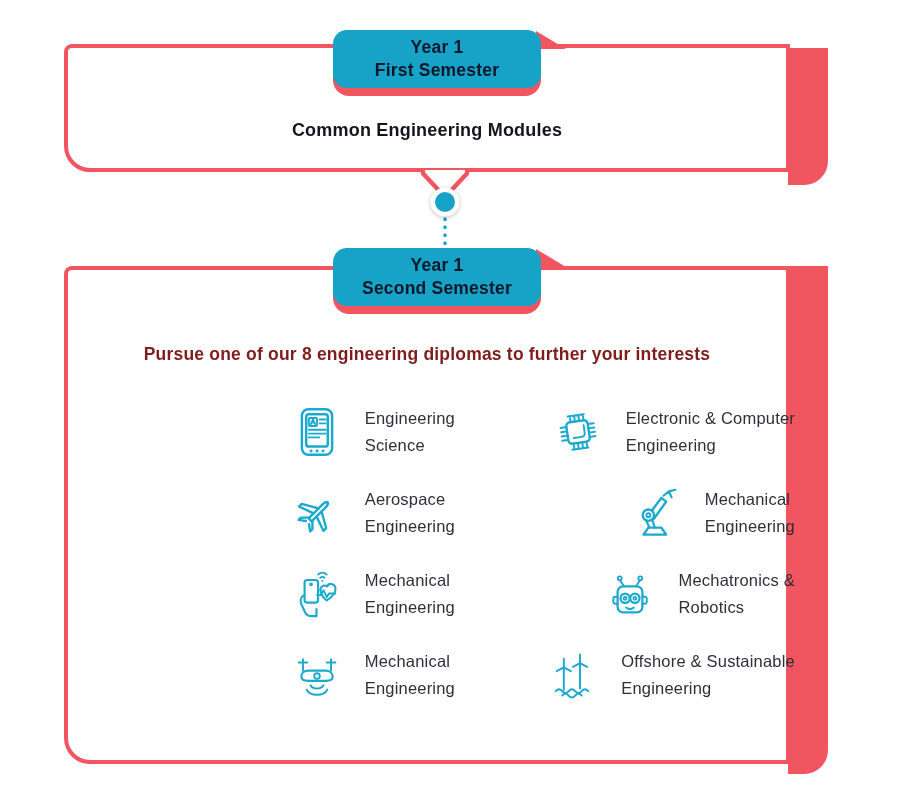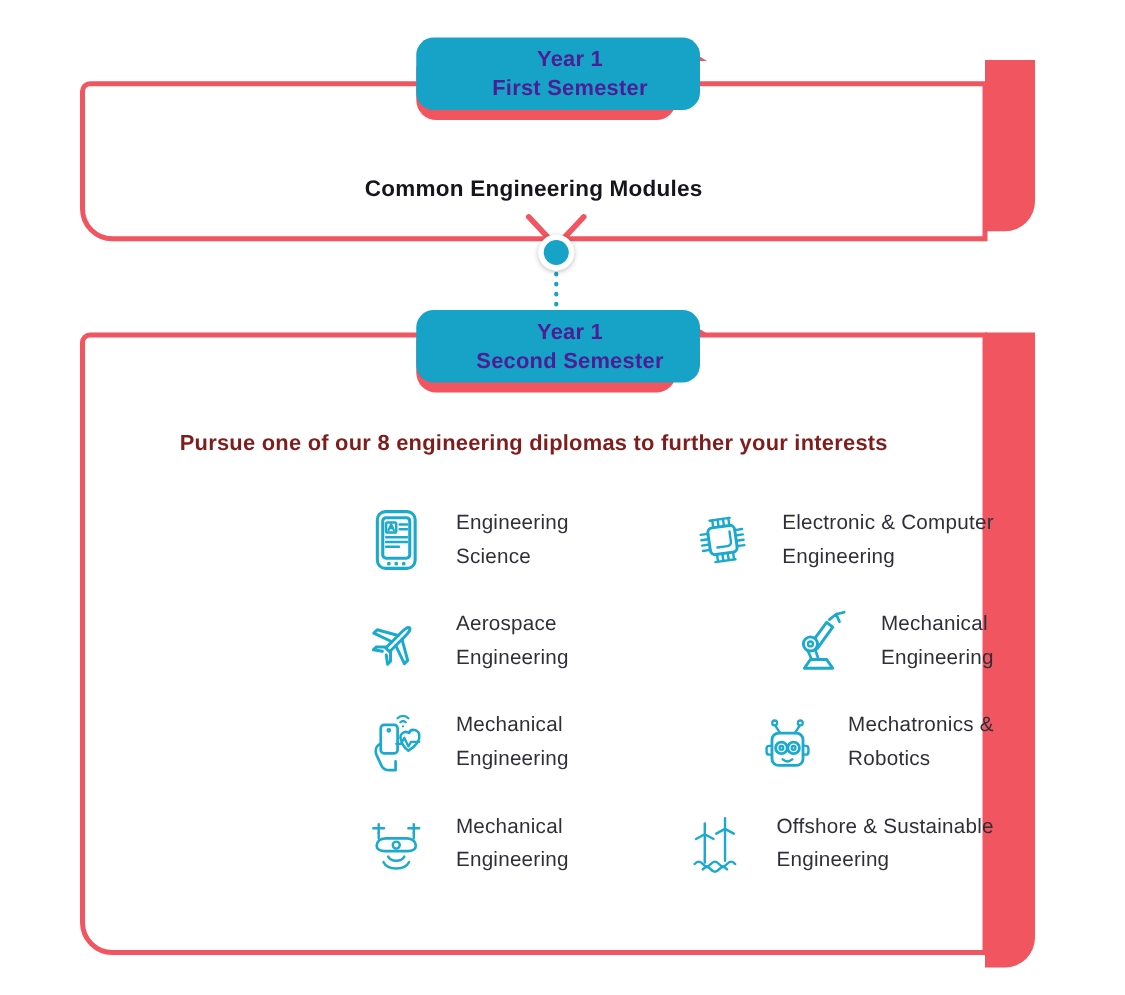--- a/index.html
+++ b/index.html
@@ -2,37 +2,37 @@
 <html><head>
 <meta charset="utf-8">
 <style>
   html,body{margin:0;padding:0;background:#ffffff;}
   .stage{position:relative;width:900px;height:796px;background:#ffffff;
          font-family:"Liberation Sans","DejaVu Sans",sans-serif;overflow:hidden;}
 
   
   .panel{position:absolute;box-sizing:border-box;background:#ffffff;
          border:4.5px solid #f05560;border-radius:8px 0 0 26px;}
-  .panel-1{left:64px;top:65px;width:726px;height:128px;
+  .panel-1{left:64px;top:44px;width:726px;height:128px;
            display:flex;align-items:center;justify-content:center;padding-top:44px;}
   .panel-2{left:64px;top:266px;width:726px;height:498px;padding-top:74px;}
   .side-bar{position:absolute;background:#f05560;}
   .side-bar-1{left:788px;top:48px;width:40px;height:137px;border-radius:0 0 24px 0;}
   .side-bar-2{left:788px;top:266px;width:40px;height:508px;border-radius:0 0 24px 0;}
 
   
   .banner{position:absolute;left:333px;width:208px;height:70px;}
   .banner-1{top:30px;}
   .banner-2{top:248px;}
   .banner .fold{position:absolute;right:-25px;top:1px;width:30px;height:18px;background:#f05560;
                 clip-path:polygon(0 0,100% 100%,0 100%);}
   .banner .backing{position:absolute;left:0;right:0;top:10px;height:56px;background:#f05560;border-radius:16px;}
   .banner .face{position:absolute;left:0;top:0;width:100%;height:58px;background:#17a3c7;border-radius:14px;
                 display:flex;flex-direction:column;align-items:center;justify-content:center;
-                color:#4c1d95;font-weight:bold;font-size:17.5px;line-height:1.32;letter-spacing:.2px;text-align:left;padding-left:19px;}
+                color:#0f172a;font-weight:bold;font-size:17.5px;line-height:1.32;letter-spacing:.2px;text-align:left;}
 
   .panel-body-text{font-weight:bold;font-size:18px;color:#15151e;letter-spacing:.2px;}
   .intro-text{text-align:center;font-weight:bold;font-size:17.5px;color:#7f1d1d;letter-spacing:.2px;}
 
   
   .connector{position:absolute;left:397px;top:166px;width:100px;height:92px;}
 
   
   .diploma-grid{display:grid;grid-template-columns:315px 340px;grid-auto-rows:81px;
                 margin:26px 0 0 72px;}

